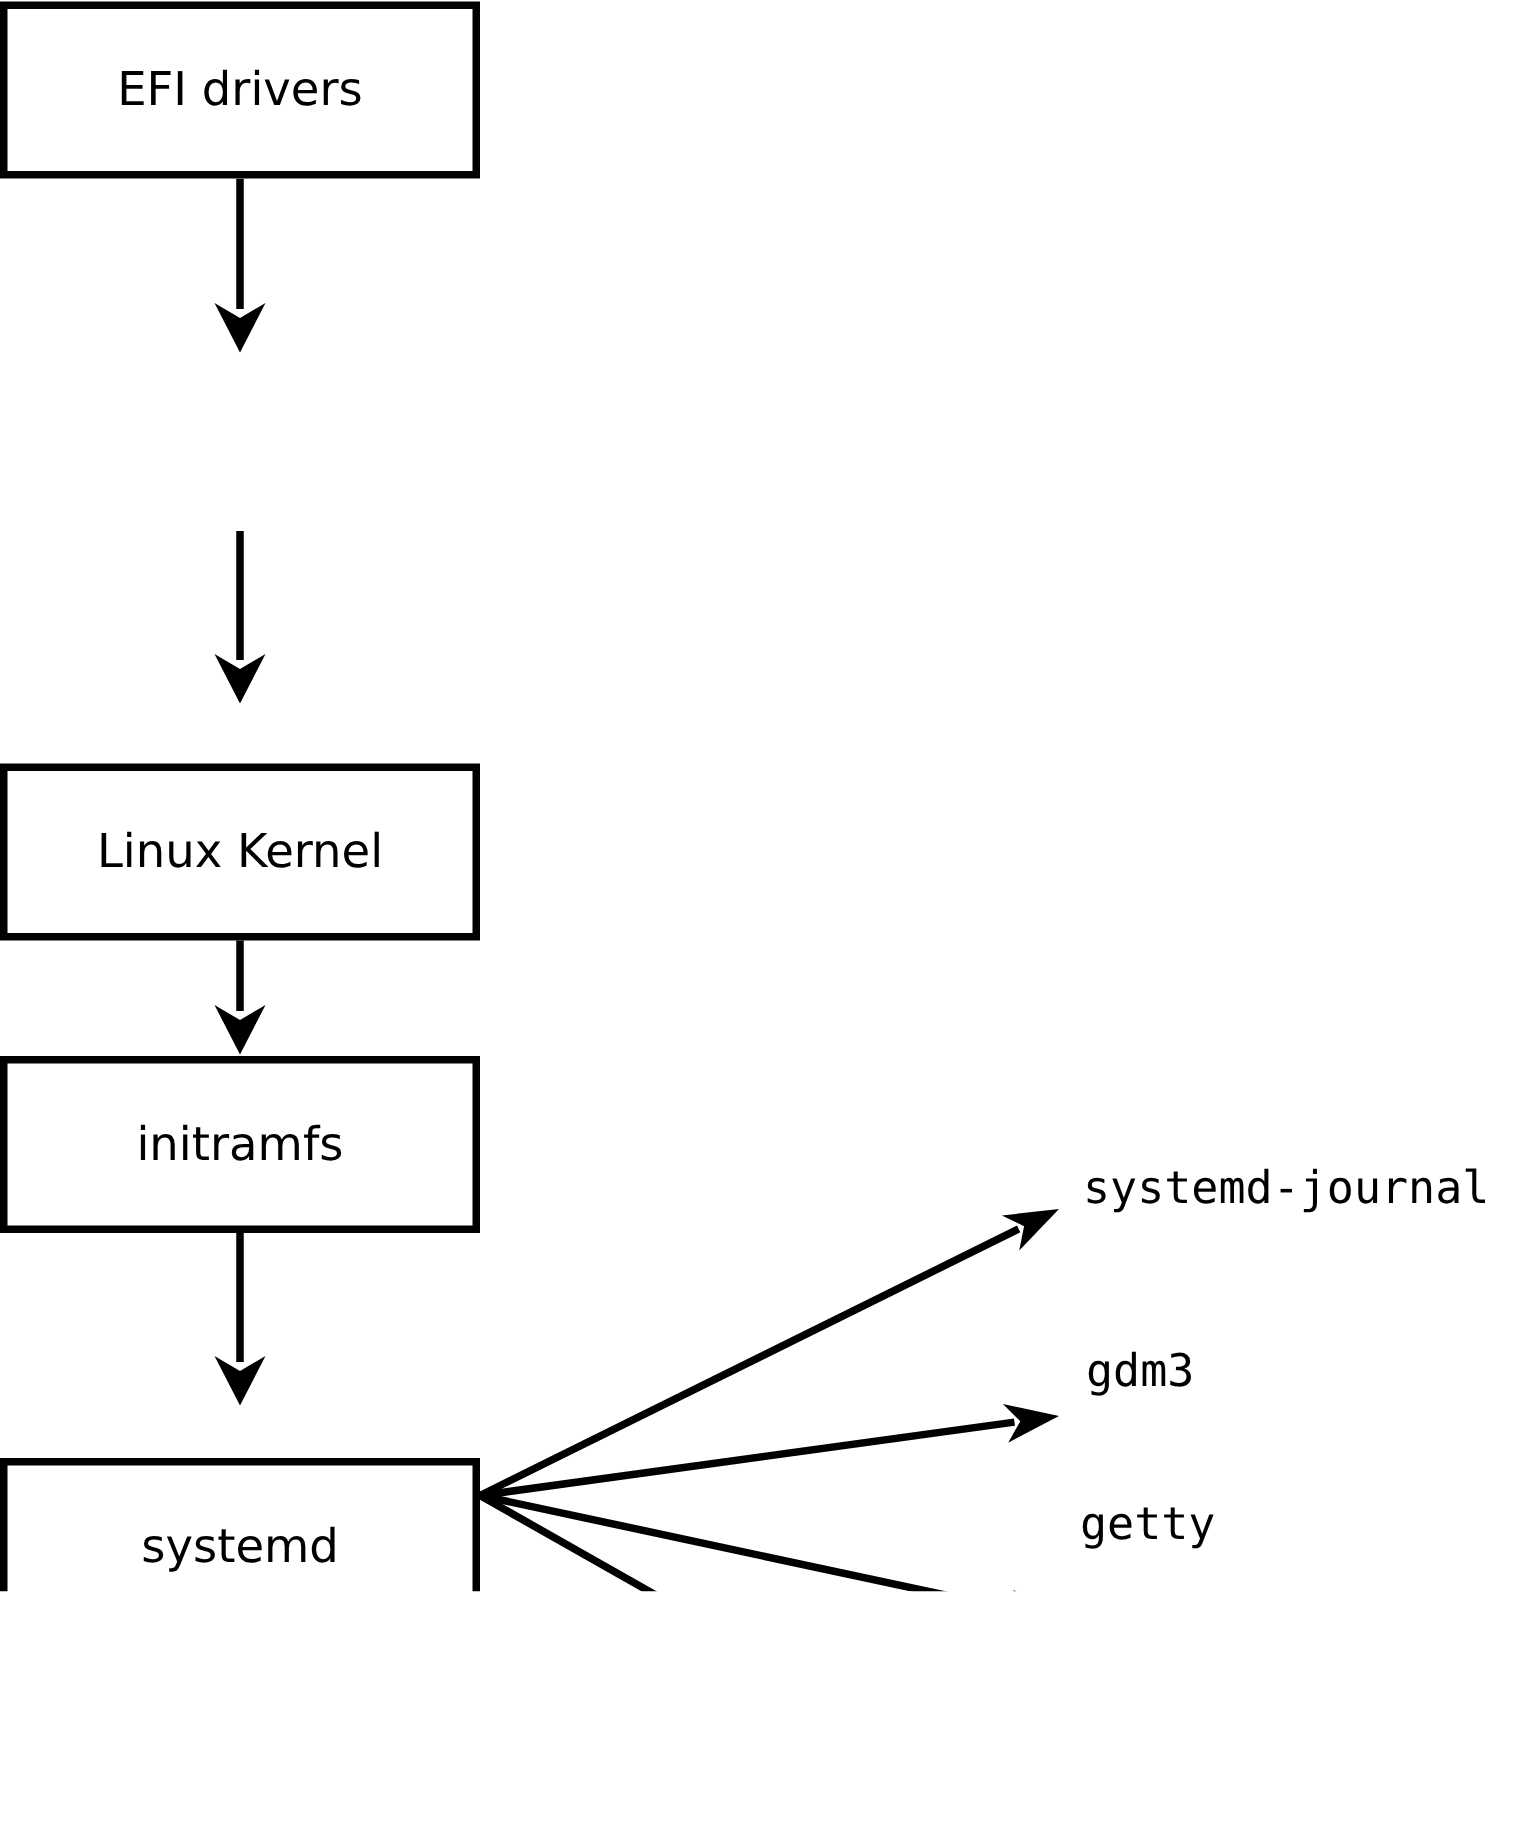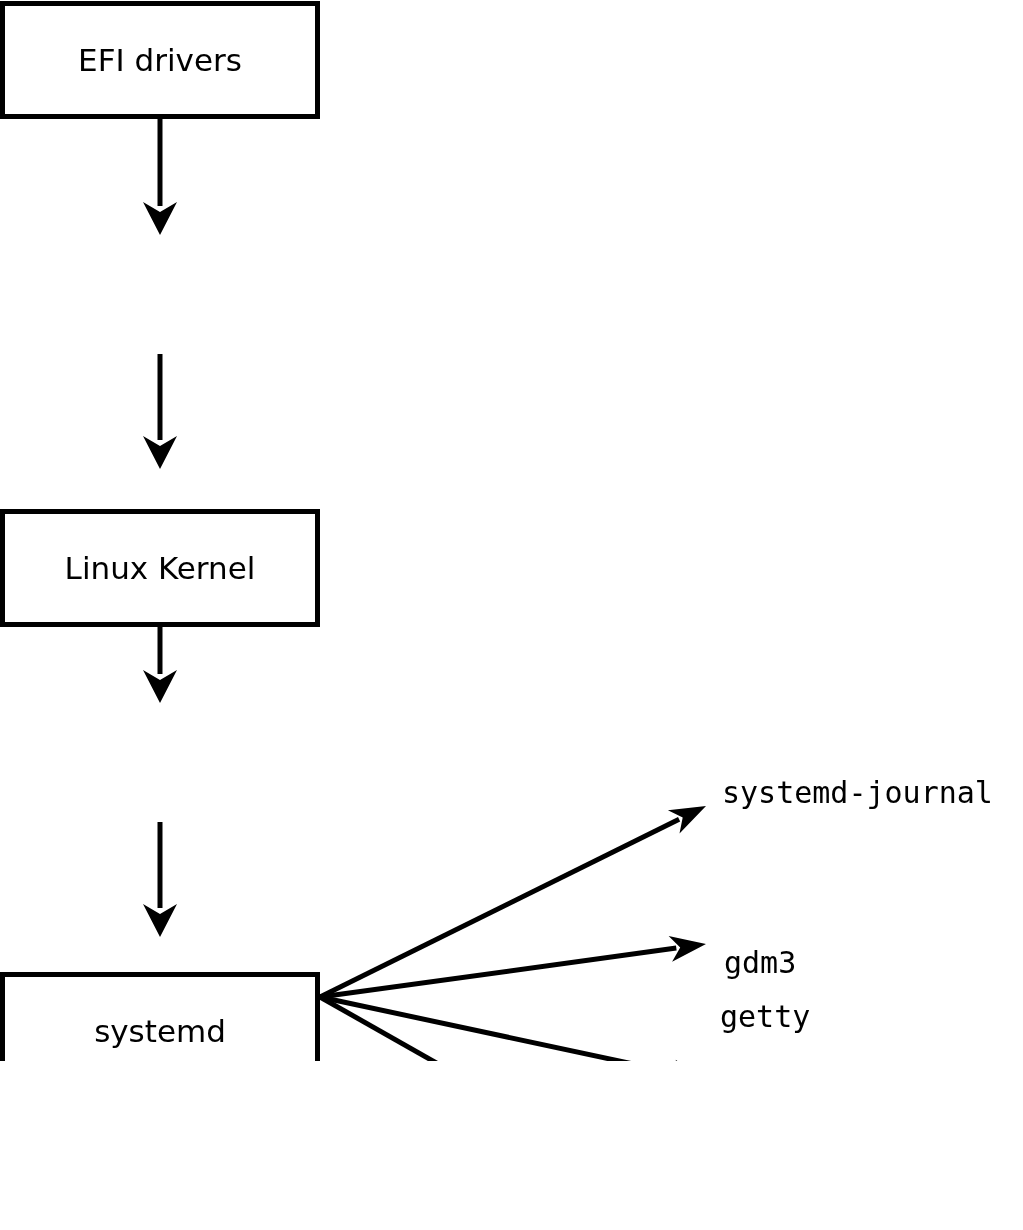--- a/index.html
+++ b/index.html
@@ -48,21 +48,21 @@
     position: absolute;
     font-size: 30px;
     line-height: 30px;
     white-space: nowrap;
   }
   .mono-label {
     font-family: "DejaVu Sans Mono", monospace;
   }
   #note-text        { left: 560px; top: 167px; }
   #label-journal    { left: 722px; top: 778px; }
-  #label-gdm3       { left: 724px; top: 948px; }
+  #label-gdm3       { left: 724px; top: 900px; }
   #label-getty      { left: 720px; top: 1002px; }
   #label-sshd       { left: 716px; top: 1197px; }
 
   .stroke-line {
     stroke: #000000;
     stroke-width: 5;
     fill: none;
   }
   .arrow-head {
     fill: #000000;
@@ -110,20 +110,23 @@
       <polygon class="arrow-head" points="710,1218 672.3,1211.6 687.4,1205.2 685.1,1189.0"></polygon>
     </g>
   </svg>
 
   <div id="box-efi" class="node-box">
     <span>EFI drivers</span>
   </div>
   <div id="box-kernel" class="node-box">
     <span>Linux Kernel</span>
   </div>
+  <div id="box-initramfs" class="node-box">
+    <span>initramfs</span>
+  </div>
   <div id="box-systemd" class="node-box">
     <span>systemd</span>
   </div>
 
 
   <div id="label-journal" class="diagram-label mono-label">systemd-journal</div>
   <div id="label-gdm3" class="diagram-label mono-label">gdm3</div>
   <div id="label-getty" class="diagram-label mono-label">getty</div>
   <div id="label-sshd" class="diagram-label">sshd</div>
 

